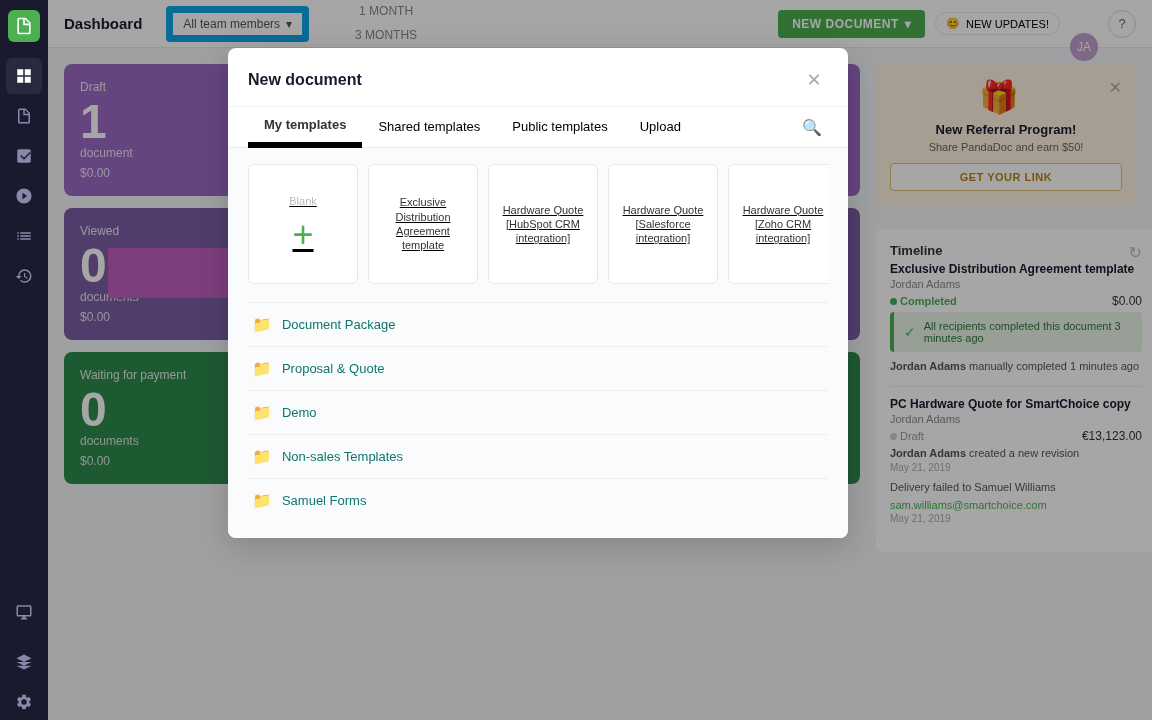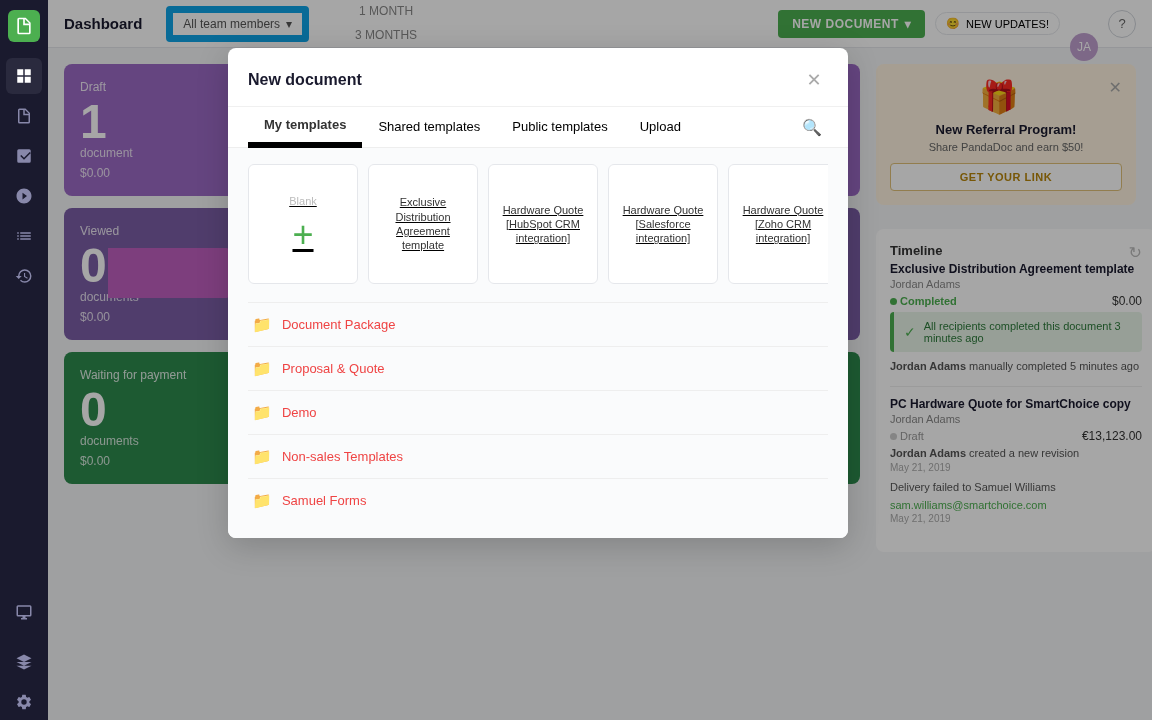--- a/index.html
+++ b/index.html
@@ -138,21 +138,21 @@
     }
     .template-blank { font-size: 11px; color: #bbb; margin-bottom: 10px; }
     .template-plus { font-size: 36px; color: #4CAF50; line-height: 1; }
     .template-name { font-size: 11px; color: #333; text-align: center; line-height: 1.3; }
     .folder-list { display: flex; flex-direction: column; gap: 0; }
     .folder-item {
       display: flex; align-items: center; gap: 10px; padding: 12px 4px;
       border-top: 1px solid #eee; cursor: pointer;
     }
     .folder-icon { color: #aaa; font-size: 16px; }
-    .folder-name { font-size: 13px; color: #ef4444; }
+    .folder-name { font-size: 13px; color: #0f766e; }
   </style>
 </head>
 <body>
 
 <div class="sidebar">
   <div class="sidebar-logo">
     <svg viewBox="0 0 24 24" width="20" height="20" fill="white">
         <path d="M14 2H6a2 2 0 00-2 2v16a2 2 0 002 2h12a2 2 0 002-2V8l-6-6zm-1 1.5L18.5 9H13V3.5zM6 4h5v7h7v9H6V4z"></path>
       </svg>
   </div>
@@ -291,21 +291,21 @@
             <span>Completed</span>
           </span>
           <span class="timeline-amount">$0.00</span>
         </div>
         <div class="success-banner">
           <span class="check-icon">✓</span>
           <span>All recipients completed this document 3 minutes ago</span>
         </div>
         <div class="timeline-activity">
           <span class="bold">Jordan Adams</span>
-          <span> manually completed 5 minutes ago</span>
+          <span> manually completed 1 minutes ago</span>
         </div>
       </div>
 
       <hr class="divider-line">
 
       <div class="timeline-item">
         <div class="timeline-doc-title">PC Hardware Quote for SmartChoice copy</div>
         <div class="timeline-doc-person">Jordan Adams</div>
         <div class="timeline-status">
           <span class="status-draft">

